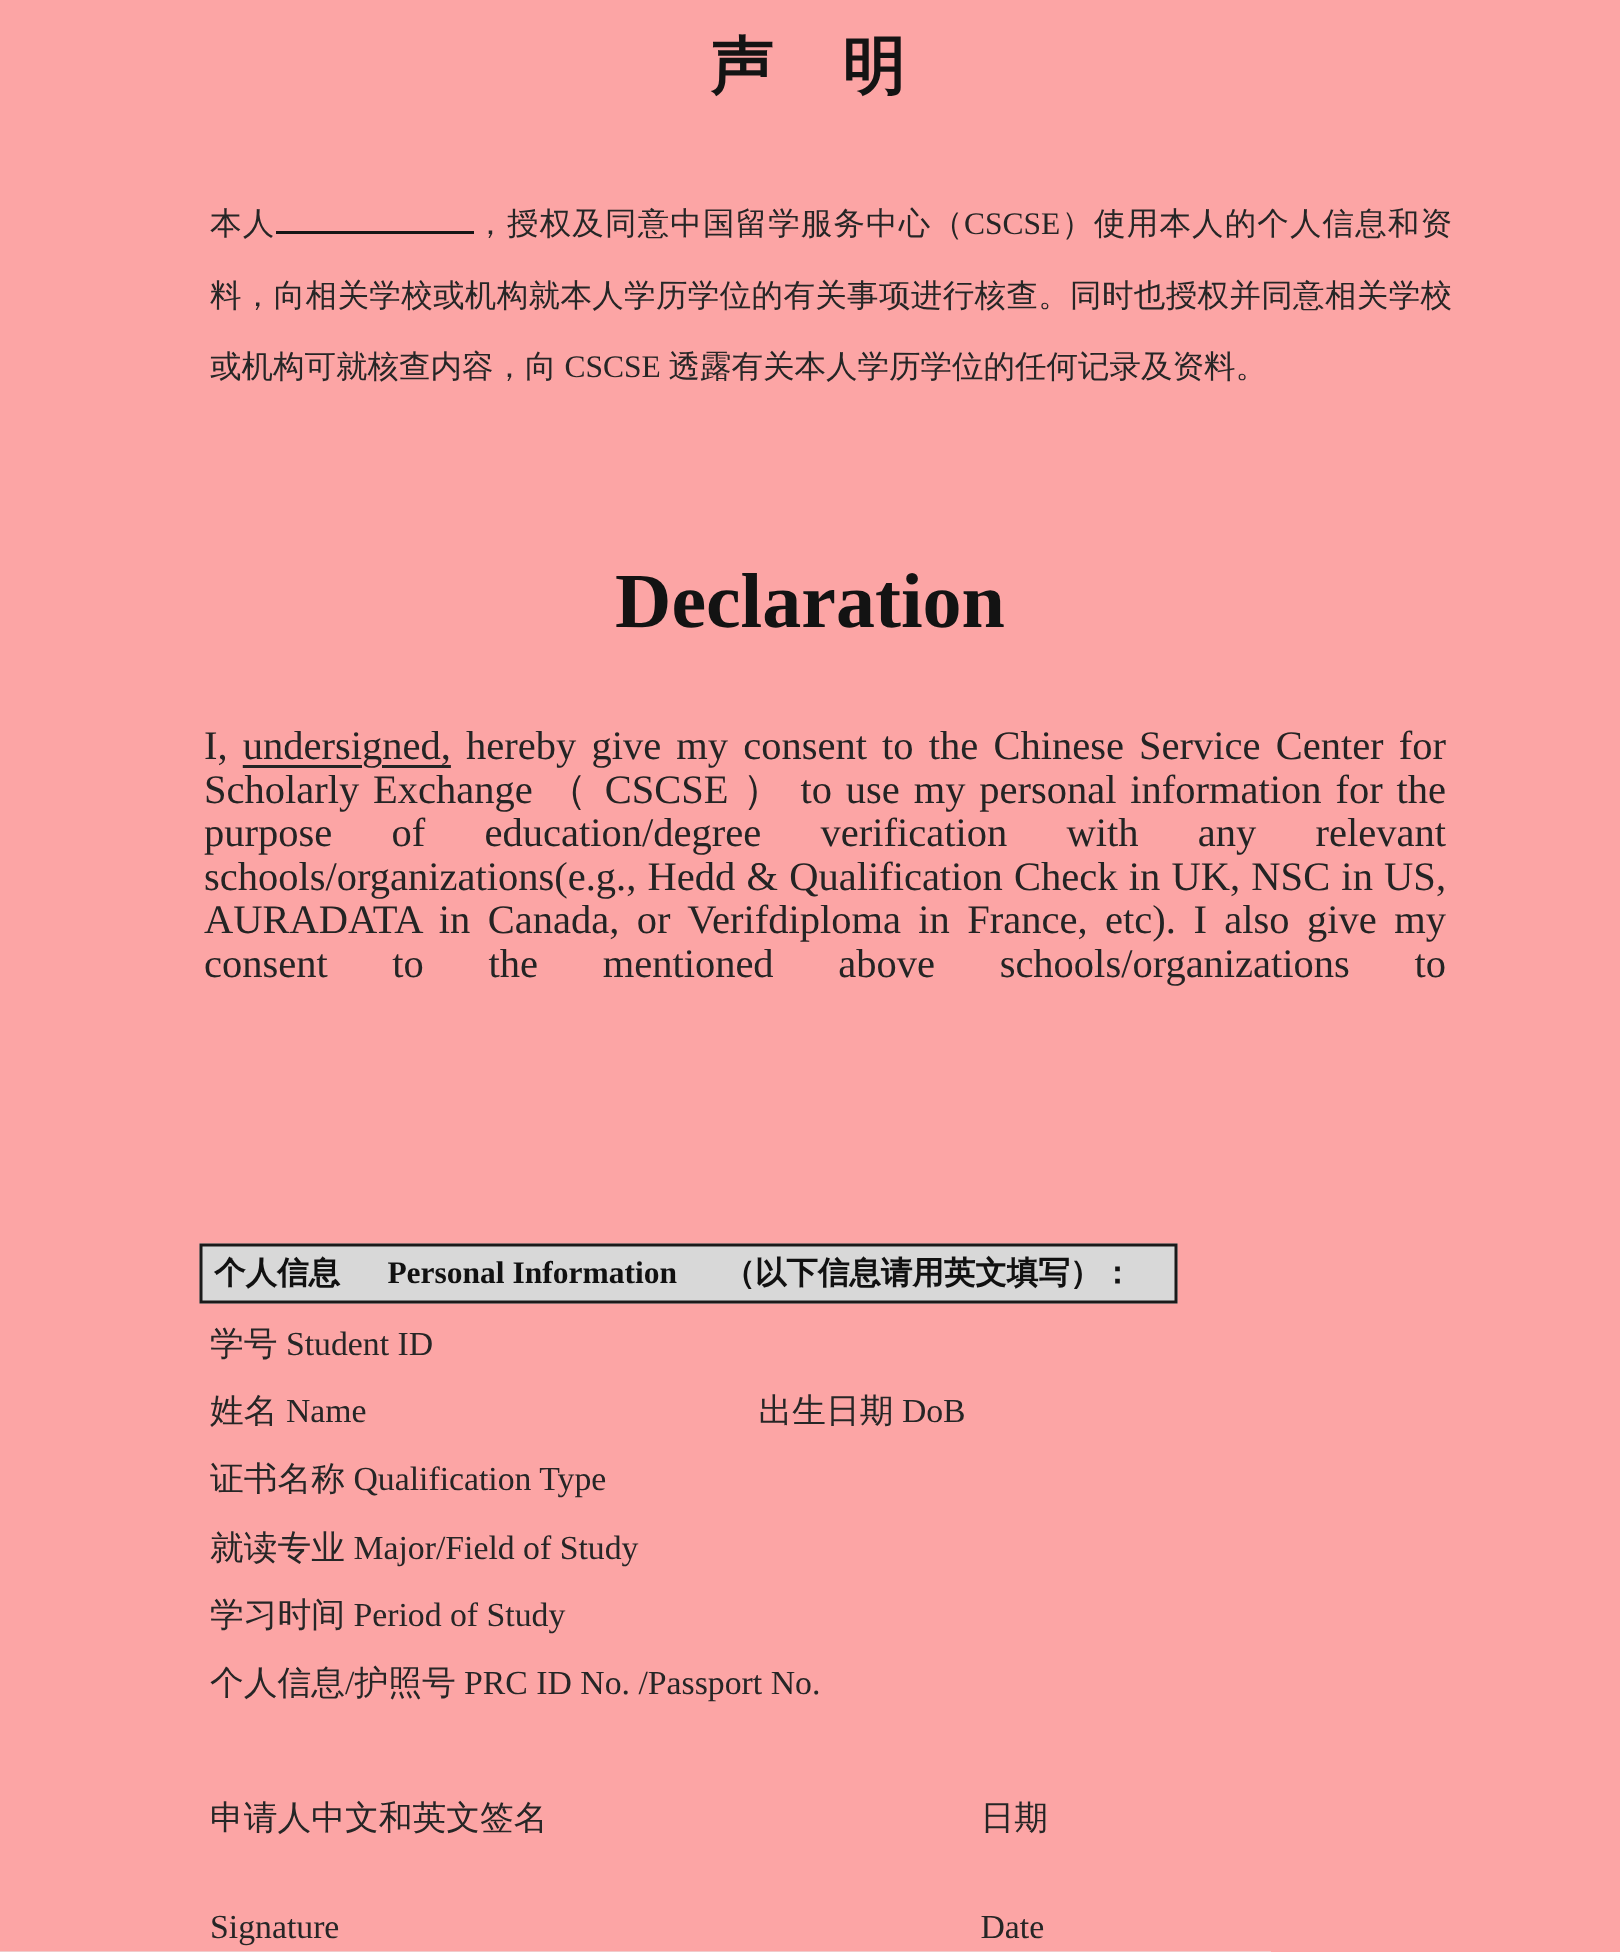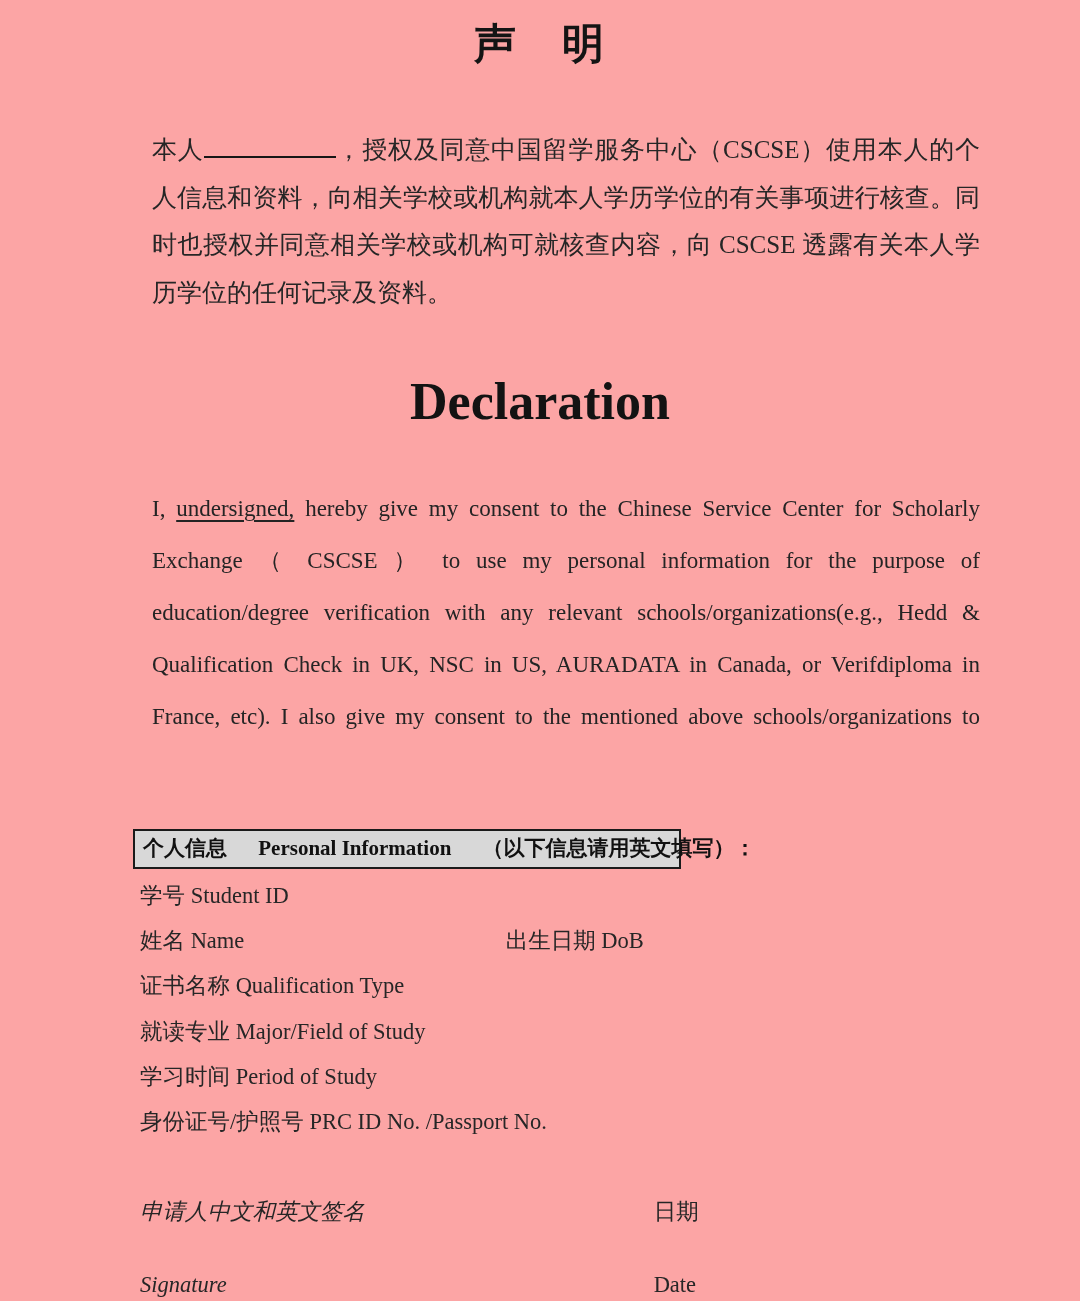--- a/index.html
+++ b/index.html
@@ -24,23 +24,23 @@
     width: 100%;
     text-align: center;
     font-size: 42px;
     font-weight: bold;
     letter-spacing: 2px;
     color: #141414;
   }
   .para-cn {
     position: absolute;
     top: 126px;
-    left: 152px;
+    left: 140px;
     width: 828px;
-    font-size: 25px;
+    font-size: 21px;
     line-height: 47.5px;
     text-align: justify;
     color: #262626;
   }
   .blank-line {
     display: inline-block;
     width: 132px;
     height: 1.0em;
     border-bottom: 2px solid #161616;
     vertical-align: baseline;
@@ -51,38 +51,38 @@
     left: 0;
     width: 100%;
     text-align: center;
     font-size: 52px;
     font-weight: bold;
     color: #131313;
   }
   .para-en {
     position: absolute;
     top: 483px;
-    left: 152px;
+    left: 136px;
     width: 828px;
-    font-size: 23px;
-    line-height: 52px;
+    font-size: 27px;
+    line-height: 29px;
     text-align: justify;
     text-align-last: justify;
     color: #242424;
   }
   .underlined-word {
     text-decoration: underline;
     text-decoration-thickness: 2px;
     text-underline-offset: 4px;
   }
   .pi-header {
     position: absolute;
     top: 829px;
     left: 133px;
-    width: 548px;
+    width: 652px;
     box-sizing: border-box;
     background: #d8d8d8;
     border: 2px solid #1a1a1a;
     padding: 3px 8px 5px 8px;
     font-size: 21px;
     font-weight: bold;
     color: #111;
     white-space: nowrap;
   }
   .pi-header .hdr-part { margin-right: 26px; }
@@ -110,21 +110,20 @@
     width: 828px;
     font-size: 22.5px;
     color: #262626;
     white-space: nowrap;
   }
   .sig-row-cn { top: 1196px; }
   .sig-row-en { top: 1272px; }
   .sig-block .col-sign {
     display: inline-block;
     width: 508px;
-    font-style: italic;
   }
 </style>
 </head>
 <body>
 
 <div class="page">
 
   <div class="title-cn">声　明</div>
 
   <div class="para-cn">
@@ -154,21 +153,21 @@
     <div class="field-row">
       <span>证书名称 Qualification Type</span>
     </div>
     <div class="field-row">
       <span>就读专业 Major/Field of Study</span>
     </div>
     <div class="field-row">
       <span>学习时间 Period of Study</span>
     </div>
     <div class="field-row">
-      <span>身份证号/护照号 PRC ID No. /Passport No.</span>
+      <span>个人信息/护照号 PRC ID No. /Passport No.</span>
     </div>
   </div>
 
   <div class="sig-block sig-row-cn" style="position:absolute;">
     <span class="col-sign">申请人中文和英文签名</span>
     <span>日期</span>
   </div>
 
   <div class="sig-block sig-row-en" style="position:absolute;">
     <span class="col-sign">Signature</span>

